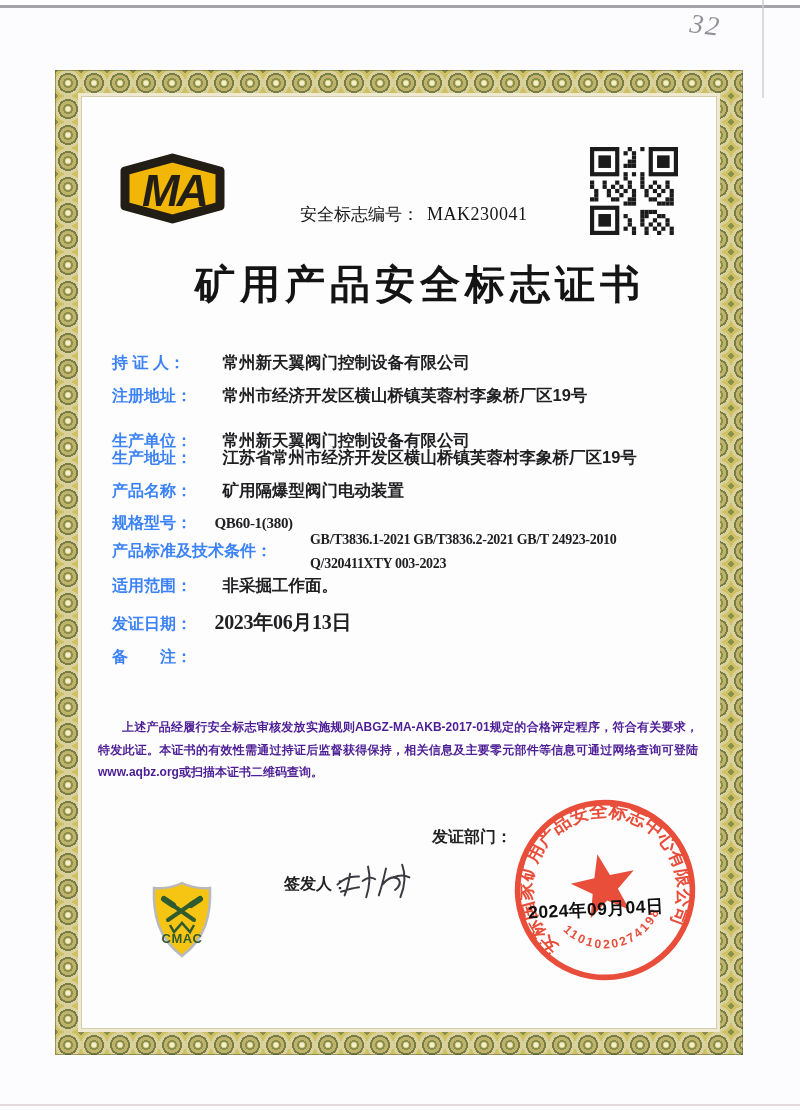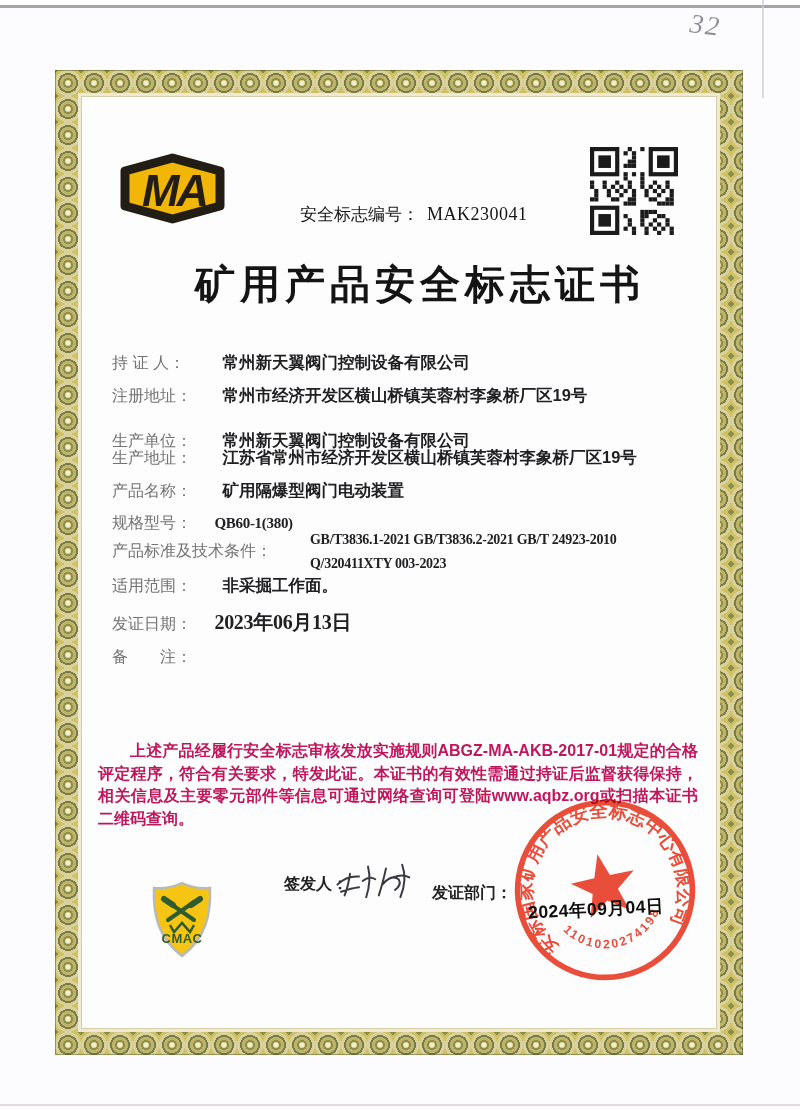--- a/index.html
+++ b/index.html
@@ -27,38 +27,38 @@
   .ma-logo{position:absolute;left:118px;top:151px;width:109px;height:74px;}
   .safety-line{position:absolute;left:300px;top:182px;font-family:"Liberation Serif",serif;
     font-size:17px;color:#161616;white-space:nowrap;margin-top:21px;}
   .safety-line .no{font-size:18px;letter-spacing:.5px;margin-left:8px;}
   .qr{position:absolute;left:590px;top:147px;width:88px;height:88px;}
 
   .title{position:absolute;left:20px;top:257px;width:800px;margin:0;text-align:center;
     font-family:"Liberation Serif",serif;font-weight:bold;font-size:40px;letter-spacing:5px;color:#141414;}
 
   .row{position:absolute;left:112px;white-space:nowrap;}
-  .lbl{display:inline-block;width:98px;font-weight:normal;font-size:16px;color:#737373;white-space:pre;}
+  .lbl{display:inline-block;width:98px;font-weight:bold;font-size:16px;color:#3b82f6;white-space:pre;}
   .lbl.wide{width:198px;}
   .val{font-weight:bold;font-size:16.5px;color:#202022;margin-left:8px;}
   .num{font-family:Liberation Serif, serif;font-weight:bold;font-size:14px;letter-spacing:-.3px;color:#202022;}
   .num.date{font-size:20px;}
 
   .std-line{position:absolute;left:310px;white-space:nowrap;}
   .valid-group{position:absolute;left:406px;top:0;white-space:nowrap;}
   .valid-group .lbl{width:96px;}
 
-  .statement{position:absolute;left:98px;top:740px;width:600px;margin:0;
-    font-size:16px;font-weight:bold;line-height:22.5px;text-align:justify;
-    text-indent:2em;color:#be185d;}
+  .statement{position:absolute;left:98px;top:716px;width:600px;margin:0;
+    font-size:12px;font-weight:bold;line-height:22.5px;text-align:justify;
+    text-indent:2em;color:#4c1d95;}
 
   .cmac{position:absolute;left:150px;top:880px;width:64px;height:80px;}
   .signer-label,.issuer-label{position:absolute;font-size:16px;font-weight:bold;color:#222;}
   .signer-label{left:284px;top:874px;}
-  .issuer-label{left:432px;top:883px;}
+  .issuer-label{left:432px;top:827px;}
   .signature{position:absolute;left:330px;top:854px;width:94px;height:54px;}
 
   .stamp{position:absolute;left:511px;top:796px;width:188px;height:188px;
     transform:rotate(-12deg);opacity:.93;mix-blend-mode:multiply;}
   .stamp-date{position:absolute;left:528px;top:897px;font-size:17.5px;font-weight:bold;color:#101010;
     letter-spacing:.5px;transform:rotate(-3deg);white-space:nowrap;}
 </style>
 </head>
 <body>
 

